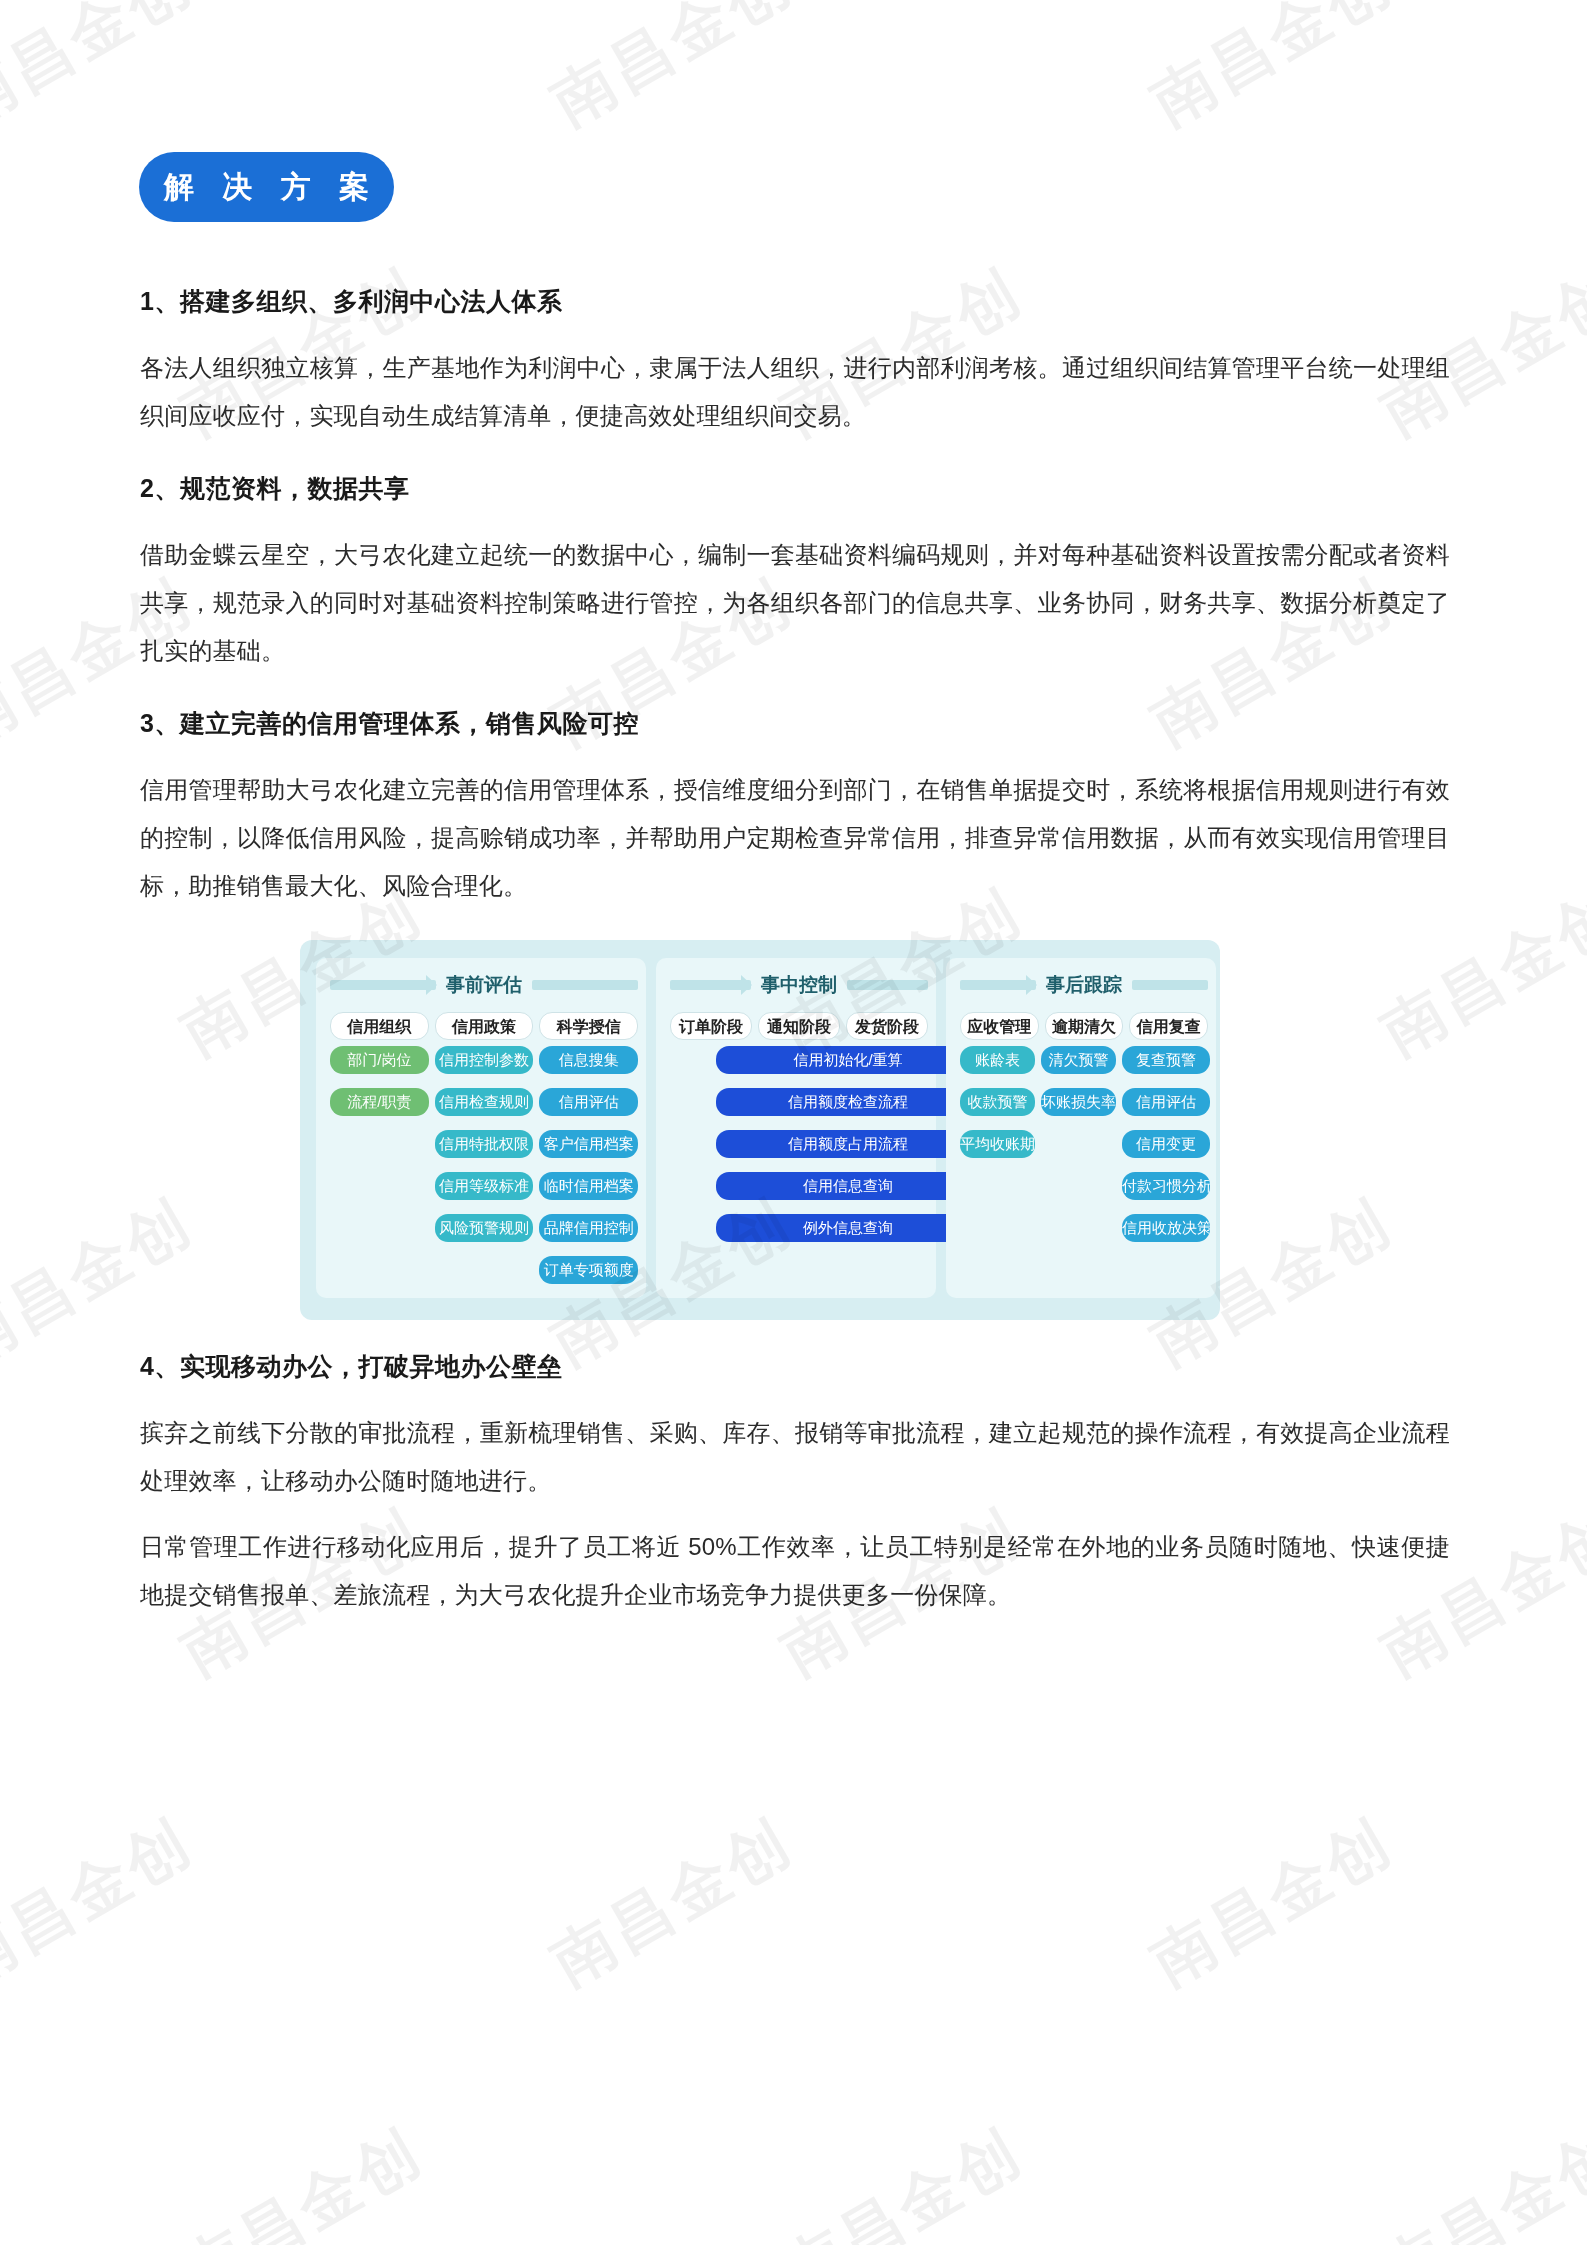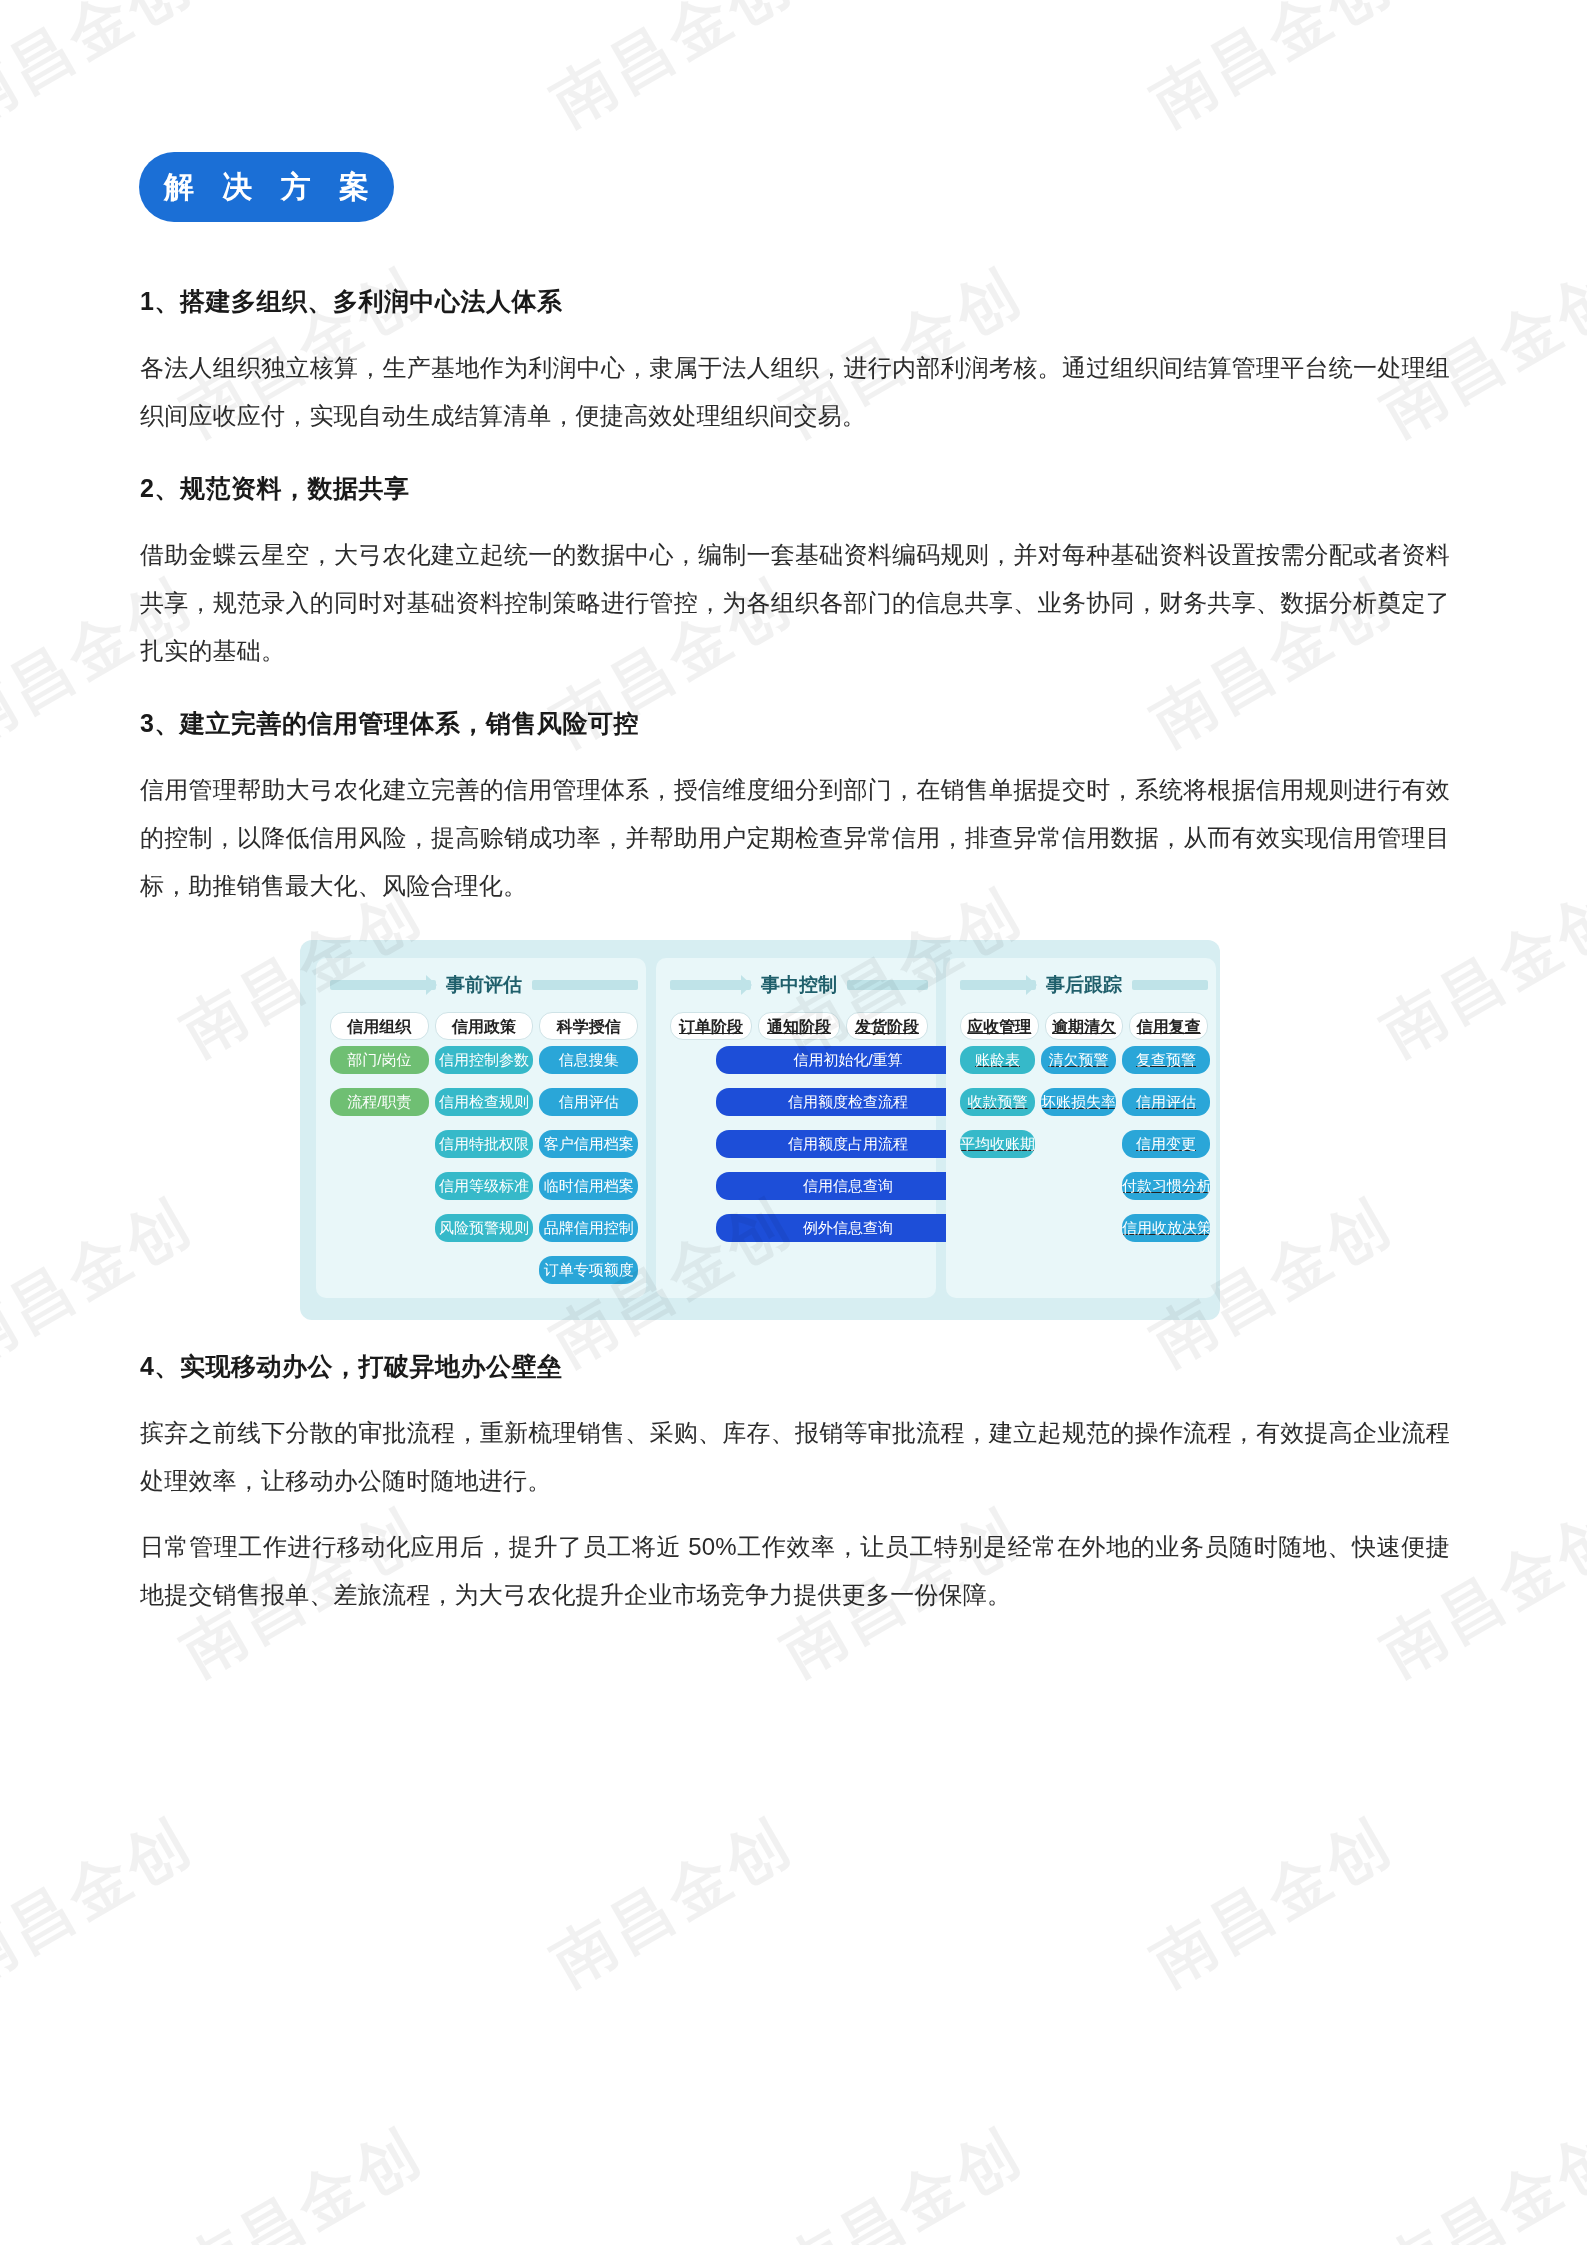--- a/index.html
+++ b/index.html
@@ -172,21 +172,21 @@
     font-size: 16px;
   }
   .cell.g1 { background: #6fbf73; }
   .cell.g2 { background: #1d4ed8; margin-left: 46px; }
   .cell.cy { background: #36b9c9; }
   .cell.bl { background: #2aa6d8; }
 
   .colsplit { display: flex; gap: 6px; }
   .subcol { display: flex; flex-direction: column; gap: 14px; }
   .w-106 { width: 106px; }
-  .w-88 { width: 88px; text-decoration: underline; }
+  .w-88 { width: 88px; }
   .w-264 { width: 264px; }
   .w-full { width: 100%; }
 </style>
 </head>
 <body>
 
 <div id="watermarks">
     <div class="wm" style="left: -60px; top: 0px;">南昌金创</div>
     <div class="wm" style="left: 540px; top: 0px;">南昌金创</div>
     <div class="wm" style="left: 1140px; top: 0px;">南昌金创</div>

